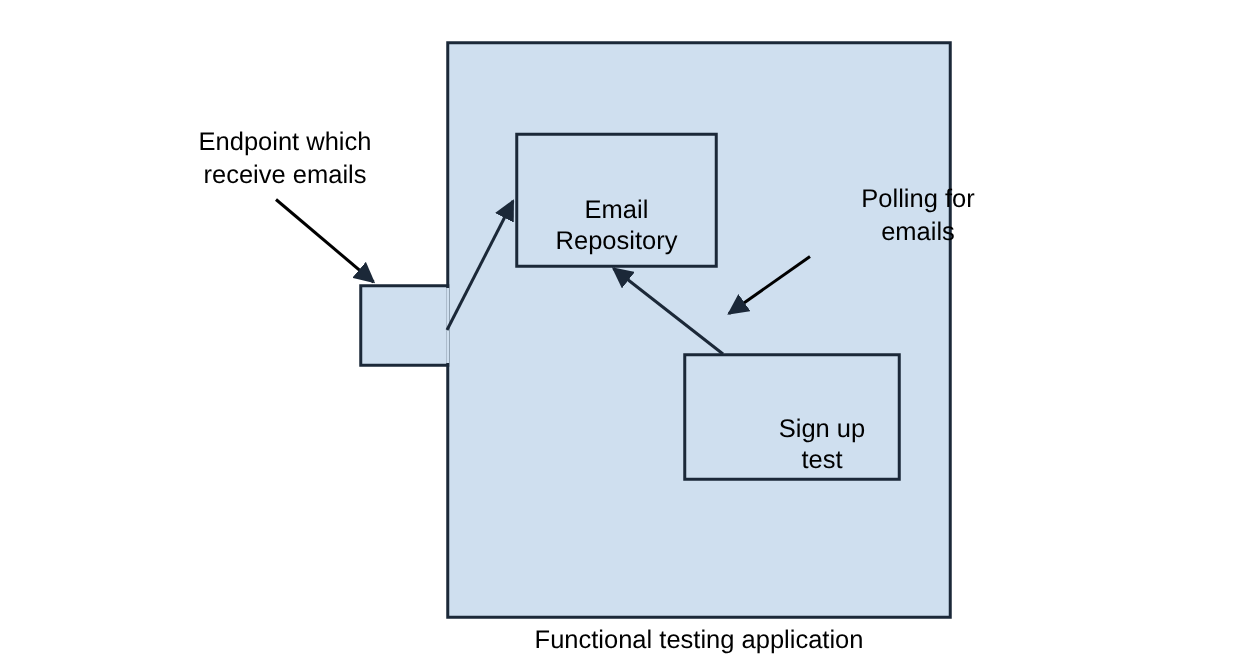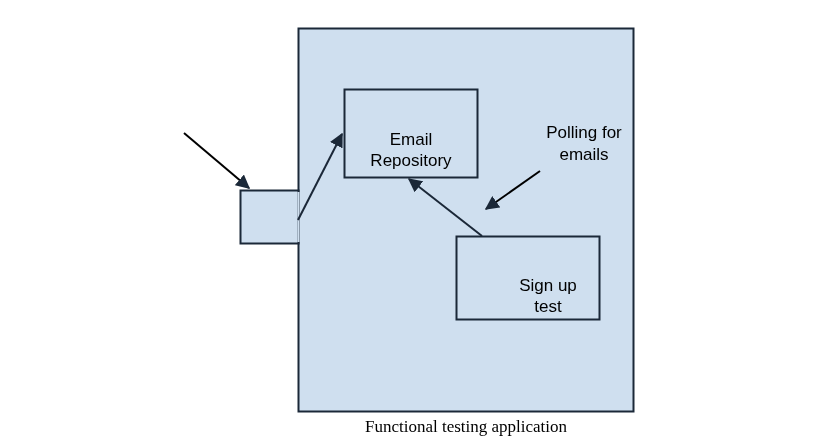--- a/index.html
+++ b/index.html
@@ -41,27 +41,26 @@
     font-size: 17px;
     line-height: 22px;
     white-space: pre-line;
   }
   .caption {
     position: absolute;
     text-align: center;
     color: #000000;
     font-size: 17px;
     line-height: 22px;
-    font-family: Liberation Serif, serif;
   }
   
   #label-email-repository { left: 344px; top: 110px; width: 134px; }
   #label-sign-up-test     { left: 476px; top: 256px; width: 144px; }
   #annot-endpoint         { left: 100px; top: 84px;  width: 180px; }
-  #annot-polling          { left: 520px; top: 122px; width: 128px; }
+  #annot-polling          { left: 548px; top: 122px; width: 128px; }
   #caption-app            { left: 298px; top: 416px; width: 336px; }
 </style>
 </head>
 <body>
 
 <div id="canvas">
 
   <svg class="svg-layer" viewBox="0 0 833 448">
     <defs>
       <marker id="arrow" viewBox="0 0 10 10" refX="9" refY="5" markerWidth="7" markerHeight="7" orient="auto-start-reverse">
@@ -87,19 +86,21 @@
 
     <line x1="540" y1="171" x2="486" y2="209" stroke="#000000" stroke-width="2" marker-end="url(#arrow)"></line>
   </svg>
 
   <div class="box-label" id="label-email-repository">Email
 Repository</div>
 
   <div class="box-label" id="label-sign-up-test">Sign up
 test</div>
 
+  <div class="annotation" id="annot-endpoint">Endpoint which
+receive emails</div>
 
   <div class="annotation" id="annot-polling">Polling for
 emails</div>
 
   <div class="caption" id="caption-app">Functional testing application</div>
 
 </div>
 
 </body></html>

